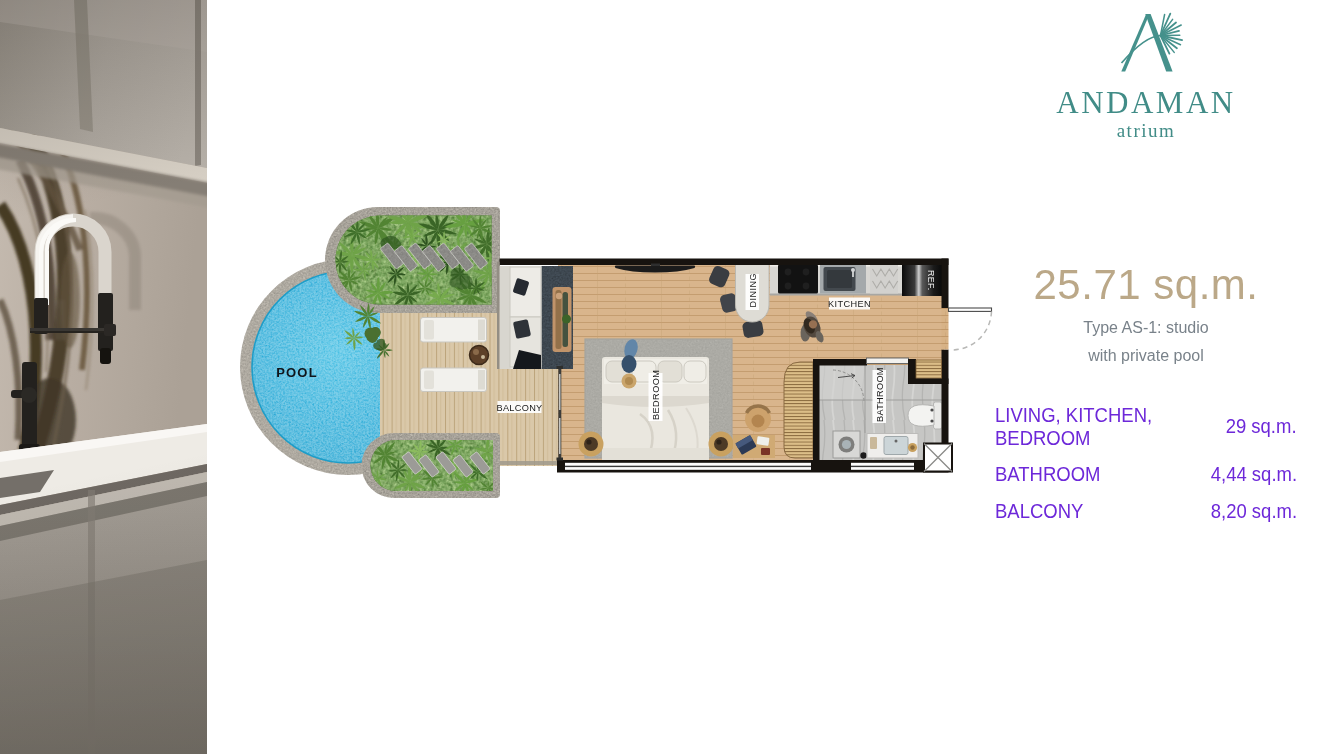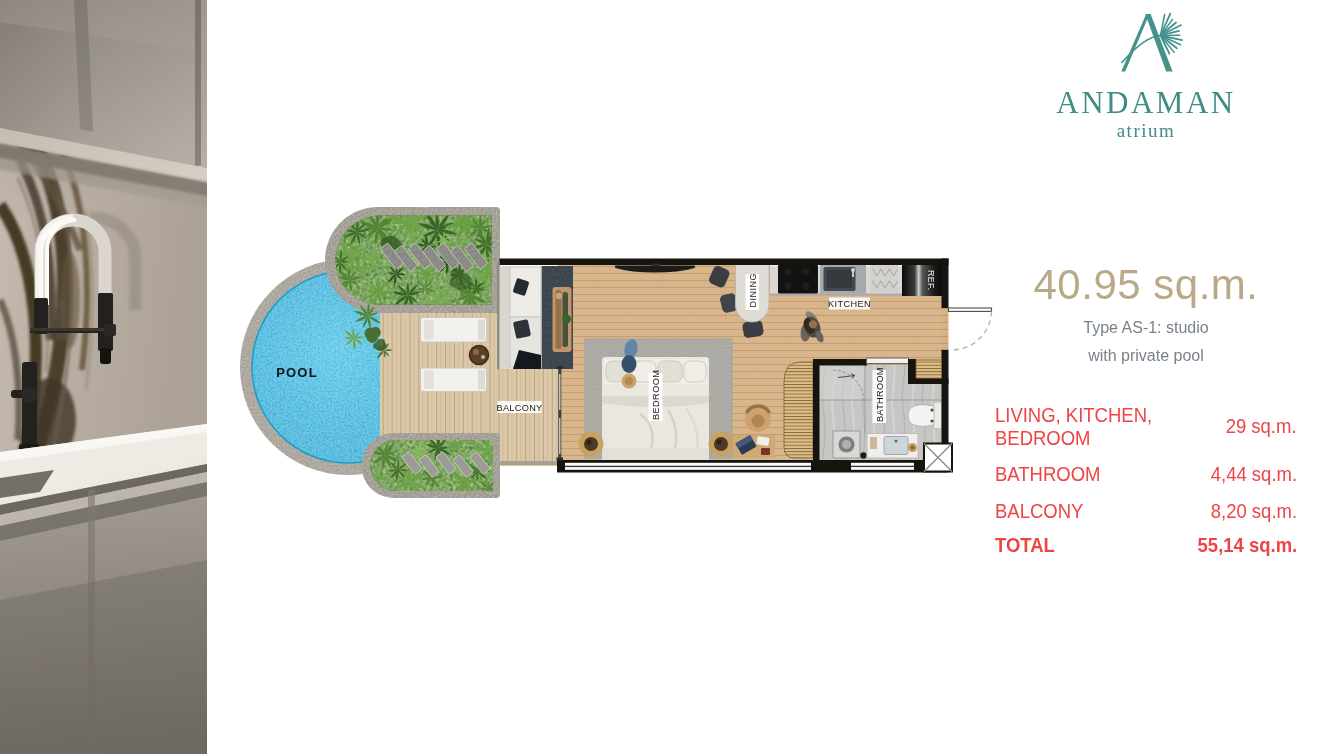--- a/index.html
+++ b/index.html
@@ -1073,41 +1073,37 @@
         <path d="M1160.5,35.5 L1170.3,13.6" stroke="#45918c" stroke-width="1.8" stroke-linecap="round"></path>
         <path d="M1160.5,35.5 L1164.6,14.5" stroke="#45918c" stroke-width="1.5" stroke-linecap="round"></path>
 <path d="M1121.5,63 Q1145,36 1160.5,35.5" fill="none" stroke="#45918c" stroke-width="1.7"></path>
 </g>
 
 <text x="1146" y="113" text-anchor="middle" font-family="Liberation Serif, serif" font-size="31" fill="#418c87" letter-spacing="2.5">ANDAMAN</text>
 
 <text x="1146" y="137" text-anchor="middle" font-family="Liberation Serif, serif" font-size="19" fill="#418c87" letter-spacing="1.5">atrium</text>
     </svg>
 
-<div style="position:absolute;left:1016px;top:264px;width:260px;text-align:center;font-size:42px;line-height:42px;color:#bba888;letter-spacing:0.5px;white-space:nowrap">40.95 sq.m.</div>
+<div style="position:absolute;left:1016px;top:264px;width:260px;text-align:center;font-size:42px;line-height:42px;color:#bba888;letter-spacing:0.5px;white-space:nowrap">25.71 sq.m.</div>
 
 <div style="position:absolute;left:1016px;top:314px;width:260px;text-align:center;font-size:16px;line-height:27.5px;color:#79828a">Type AS-1: studio<br>with private pool</div>
 
-<div style="position:absolute;left:995px;top:404px;width:302px;font-size:21px;color:#ef4444">
+<div style="position:absolute;left:995px;top:404px;width:302px;font-size:21px;color:#6d28d9">
 
   <div style="position:relative;height:55px">
     <div style="position:absolute;left:0;top:0;line-height:22.5px;transform:scaleX(0.88);transform-origin:0 0">LIVING, KITCHEN,<br>BEDROOM</div>
     <div style="position:absolute;right:0;top:10px;transform:scaleX(0.88);transform-origin:100% 0">29 sq.m.</div>
   </div>
 
   <div style="position:relative;height:37px">
     <div style="position:absolute;left:0;top:3px;transform:scaleX(0.88);transform-origin:0 0">BATHROOM</div>
     <div style="position:absolute;right:0;top:3px;transform:scaleX(0.88);transform-origin:100% 0">4,44 sq.m.</div>
   </div>
 
   <div style="position:relative;height:37px">
     <div style="position:absolute;left:0;top:3px;transform:scaleX(0.88);transform-origin:0 0">BALCONY</div>
     <div style="position:absolute;right:0;top:3px;transform:scaleX(0.88);transform-origin:100% 0">8,20 sq.m.</div>
   </div>
 
 
 
-  <div style="position:relative;height:37px;font-weight:bold">
-    <div style="position:absolute;left:0;top:0;transform:scaleX(0.88);transform-origin:0 0">TOTAL</div>
-    <div style="position:absolute;right:0;top:0;transform:scaleX(0.88);transform-origin:100% 0">55,14 sq.m.</div>
-  </div>
 </div>
 
 </div>
 </body></html>

